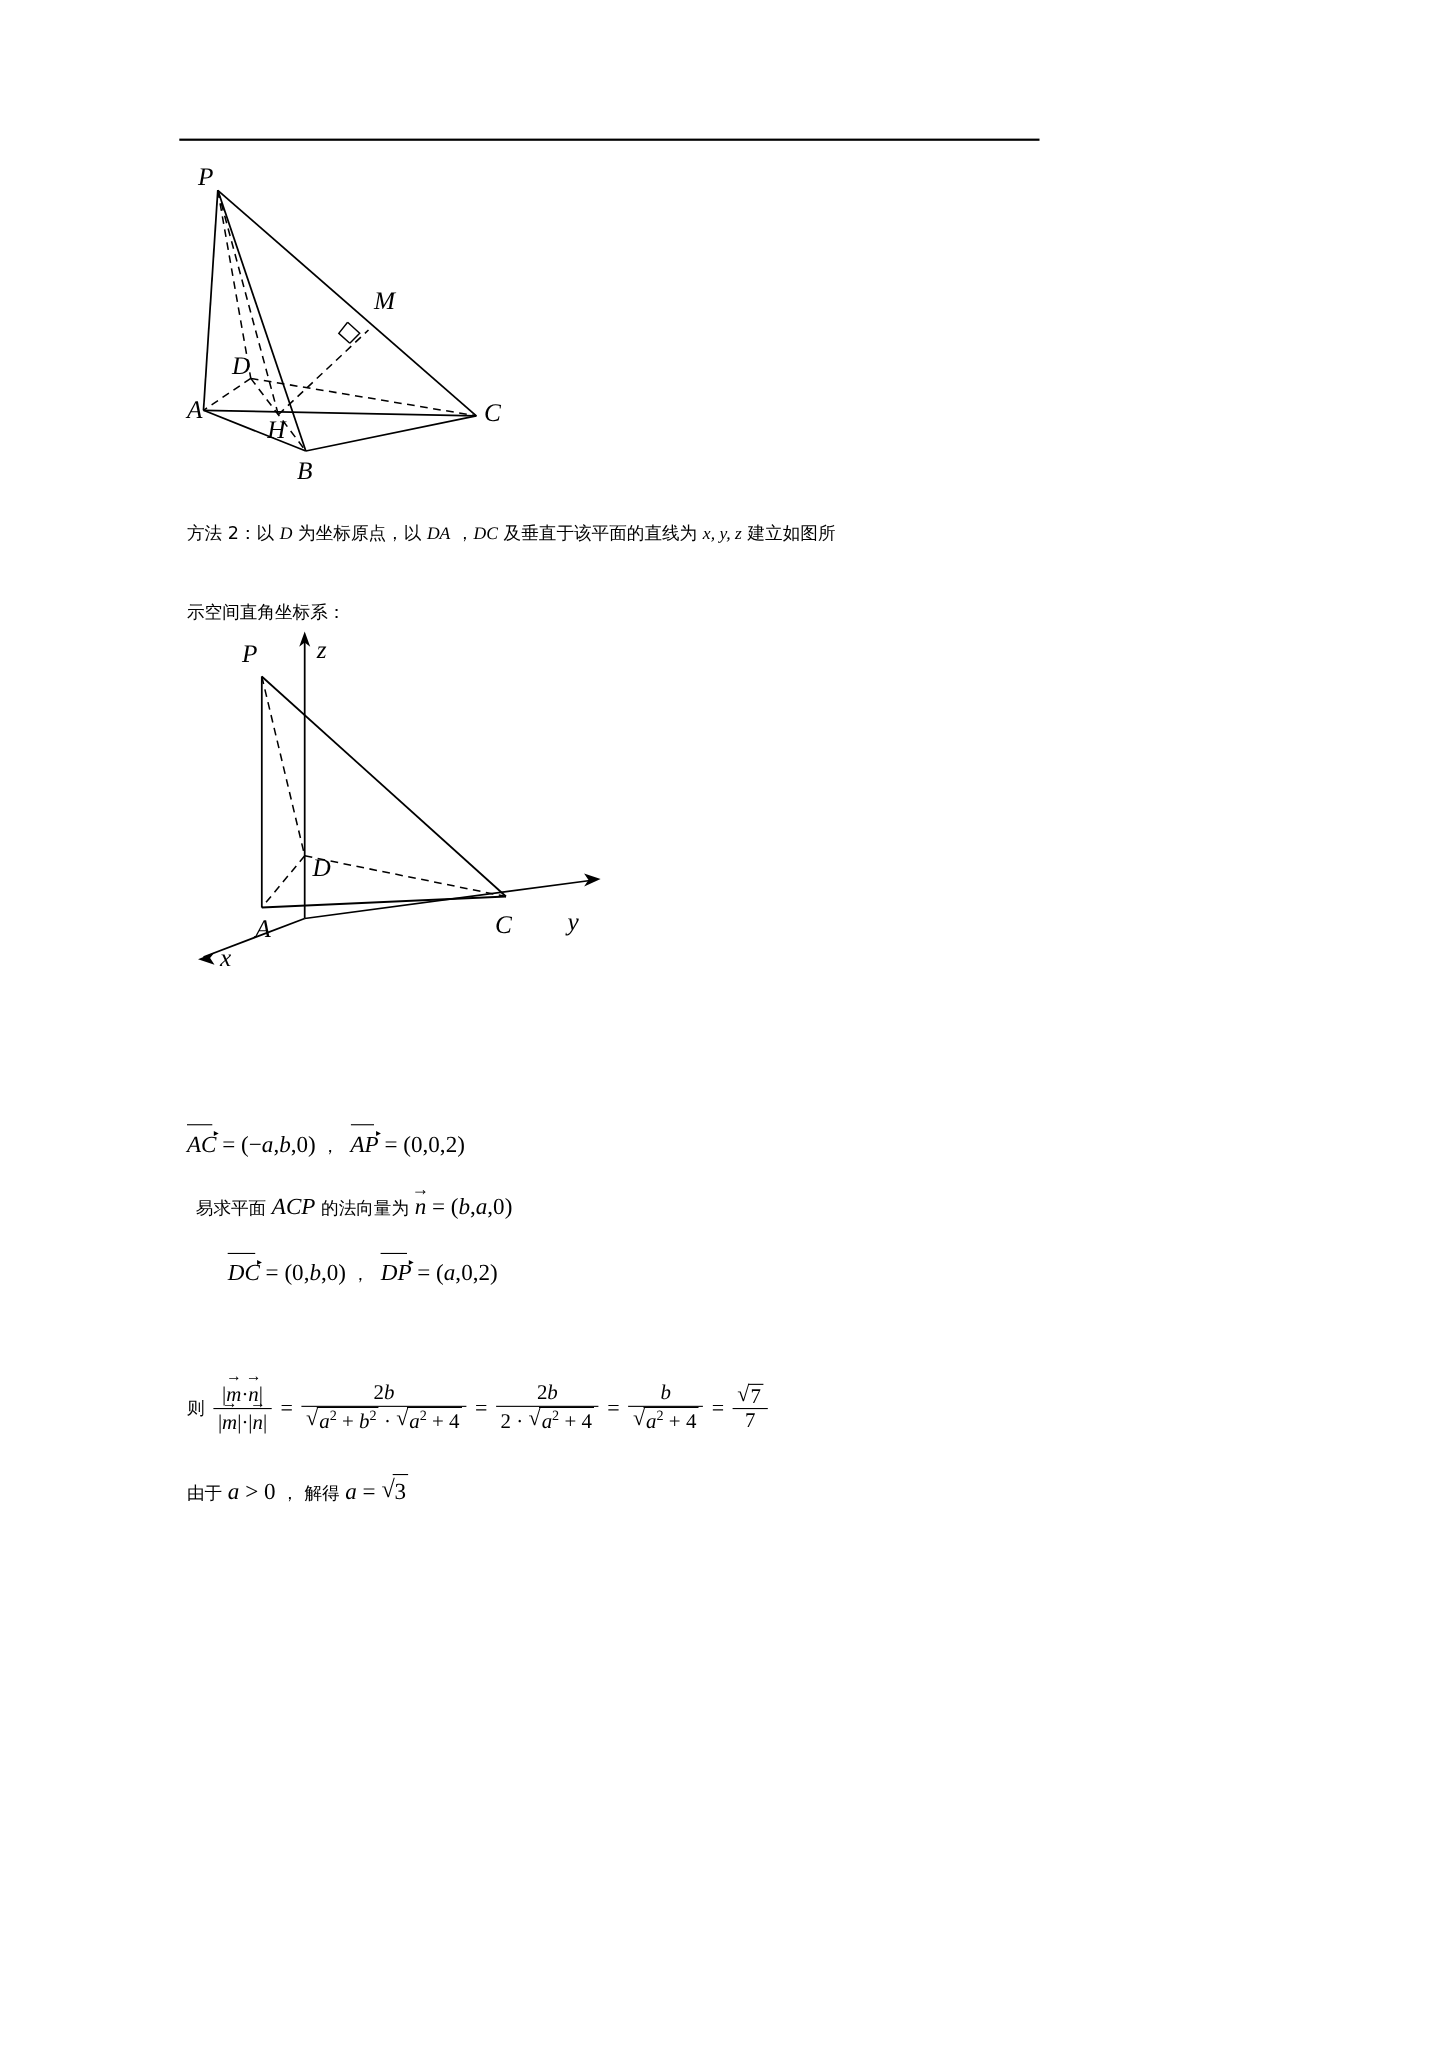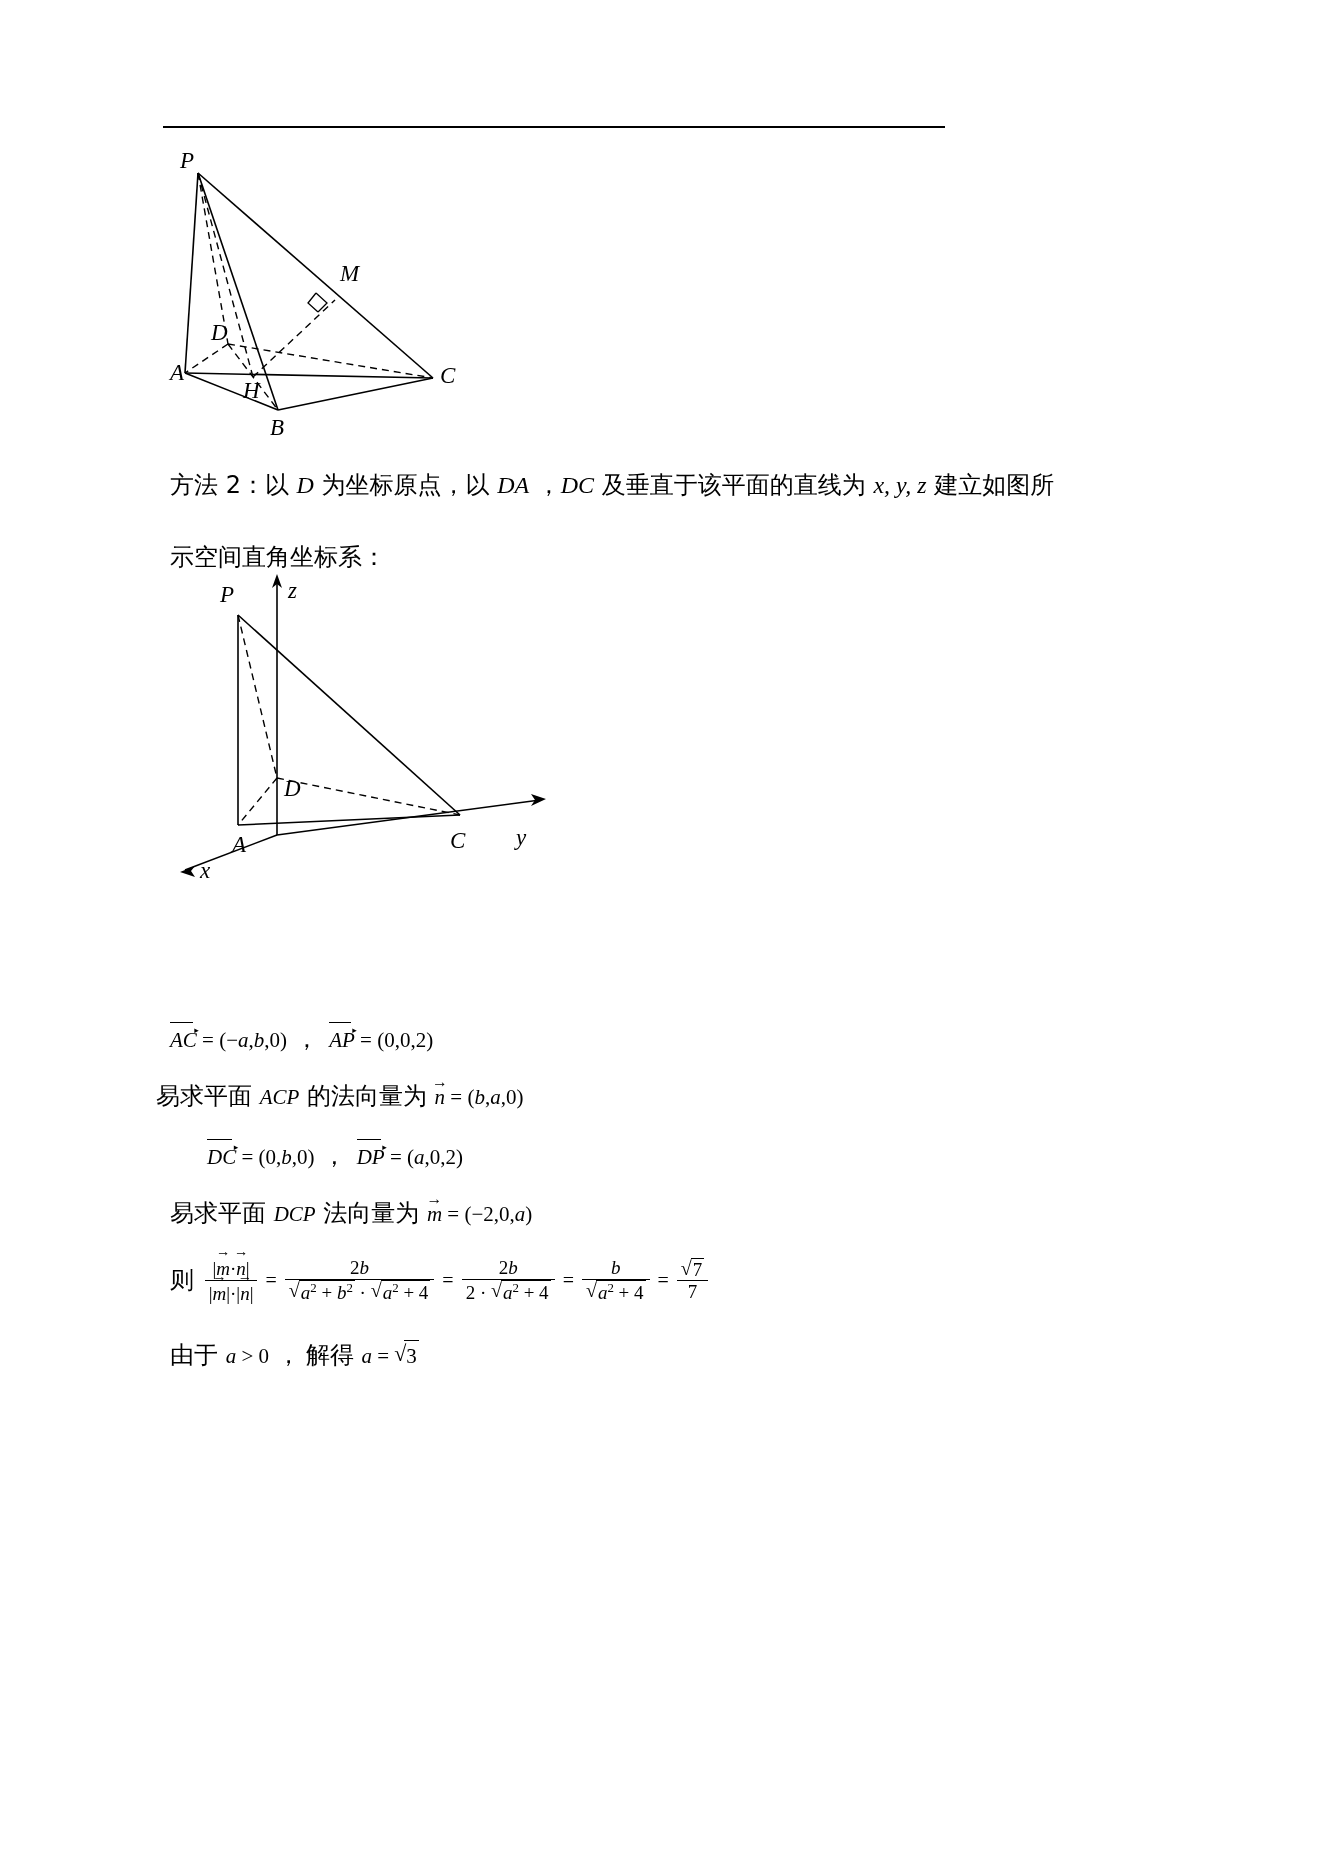--- a/index.html
+++ b/index.html
@@ -28,21 +28,21 @@
   .fig1 { position:absolute; left:150px; top:140px; }
   .fig2 { position:absolute; left:150px; top:560px; }
 
   .textline {
     position: absolute;
     font-size: 21px;
     line-height: 30px;
     white-space: nowrap;
     font-family: "Liberation Serif", serif;
   }
-  .cn { font-family: "DejaVu Sans", sans-serif; font-size: 24px; }
+  .cn { font-family: "DejaVu Sans", sans-serif; font-size: 16px; }
   i.m { font-family: "Liberation Serif", serif; font-style: italic; }
   .sup { font-size: 0.68em; vertical-align: super; }
 
   
   .frac {
     display: inline-block;
     vertical-align: middle;
     text-align: center;
     font-size: 19px;
     line-height: 1.15;
@@ -181,31 +181,28 @@
     <text x="366" y="285" font-size="23" font-style="italic" font-family="Liberation Serif, serif">y</text>
     <text x="50" y="318" font-size="23" font-style="italic" font-family="Liberation Serif, serif">x</text>
   </svg>
 
 
 
   <div class="textline" style="left:170px; top:1022px;">
     <span class="arrowline"><i class="m">AC</i></span> = (−<i class="m">a</i>,<i class="m">b</i>,0)<span class="cn"> ，</span>&nbsp;&nbsp;<span class="arrowline"><i class="m">AP</i></span> = (0,0,2)
   </div>
 
-  <div class="textline" style="left:156px; top:1080px;text-align:right;">
+  <div class="textline" style="left:178px; top:1080px;text-align:right;">
     <span class="cn">易求平面 </span><i class="m">ACP</i><span class="cn"> 的法向量为 </span><span class="vecbar"><i class="m">n</i></span> = (<i class="m">b</i>,<i class="m">a</i>,0)
   </div>
 
   <div class="textline" style="left:170px; top:1139px;margin-left:37px;">
     <span class="arrowline"><i class="m">DC</i></span> = (0,<i class="m">b</i>,0)<span class="cn"> ，</span>&nbsp;&nbsp;<span class="arrowline"><i class="m">DP</i></span> = (<i class="m">a</i>,0,2)
   </div>
 
-  <div class="textline" style="left:170px; top:1197px;">
-    <span class="cn">易求平面 </span><i class="m">DCP</i><span class="cn"> 法向量为 </span><span class="vecbar"><i class="m">m</i></span> = (−2,0,<i class="m">a</i>)
-  </div>
 
   <div class="textline" style="left:170px; top:1256px; font-size:20px;">
     <span class="cn" style="vertical-align:middle;">则 </span><span class="frac">
       <span class="num">|<span class="vecbar"><i class="m">m</i></span>·<span class="vecbar"><i class="m">n</i></span>|</span>
       <span class="den">|<span class="vecbar"><i class="m">m</i></span>|·|<span class="vecbar"><i class="m">n</i></span>|</span>
     </span>
     <span style="vertical-align:middle;">=</span>
     <span class="frac">
       <span class="num">2<i class="m">b</i></span>
       <span class="den"><span class="sqrt"><span class="rad"><i class="m">a</i><span class="sup">2</span>&nbsp;+&nbsp;<i class="m">b</i><span class="sup">2</span></span></span> · <span class="sqrt"><span class="rad"><i class="m">a</i><span class="sup">2</span>&nbsp;+&nbsp;4</span></span></span>

